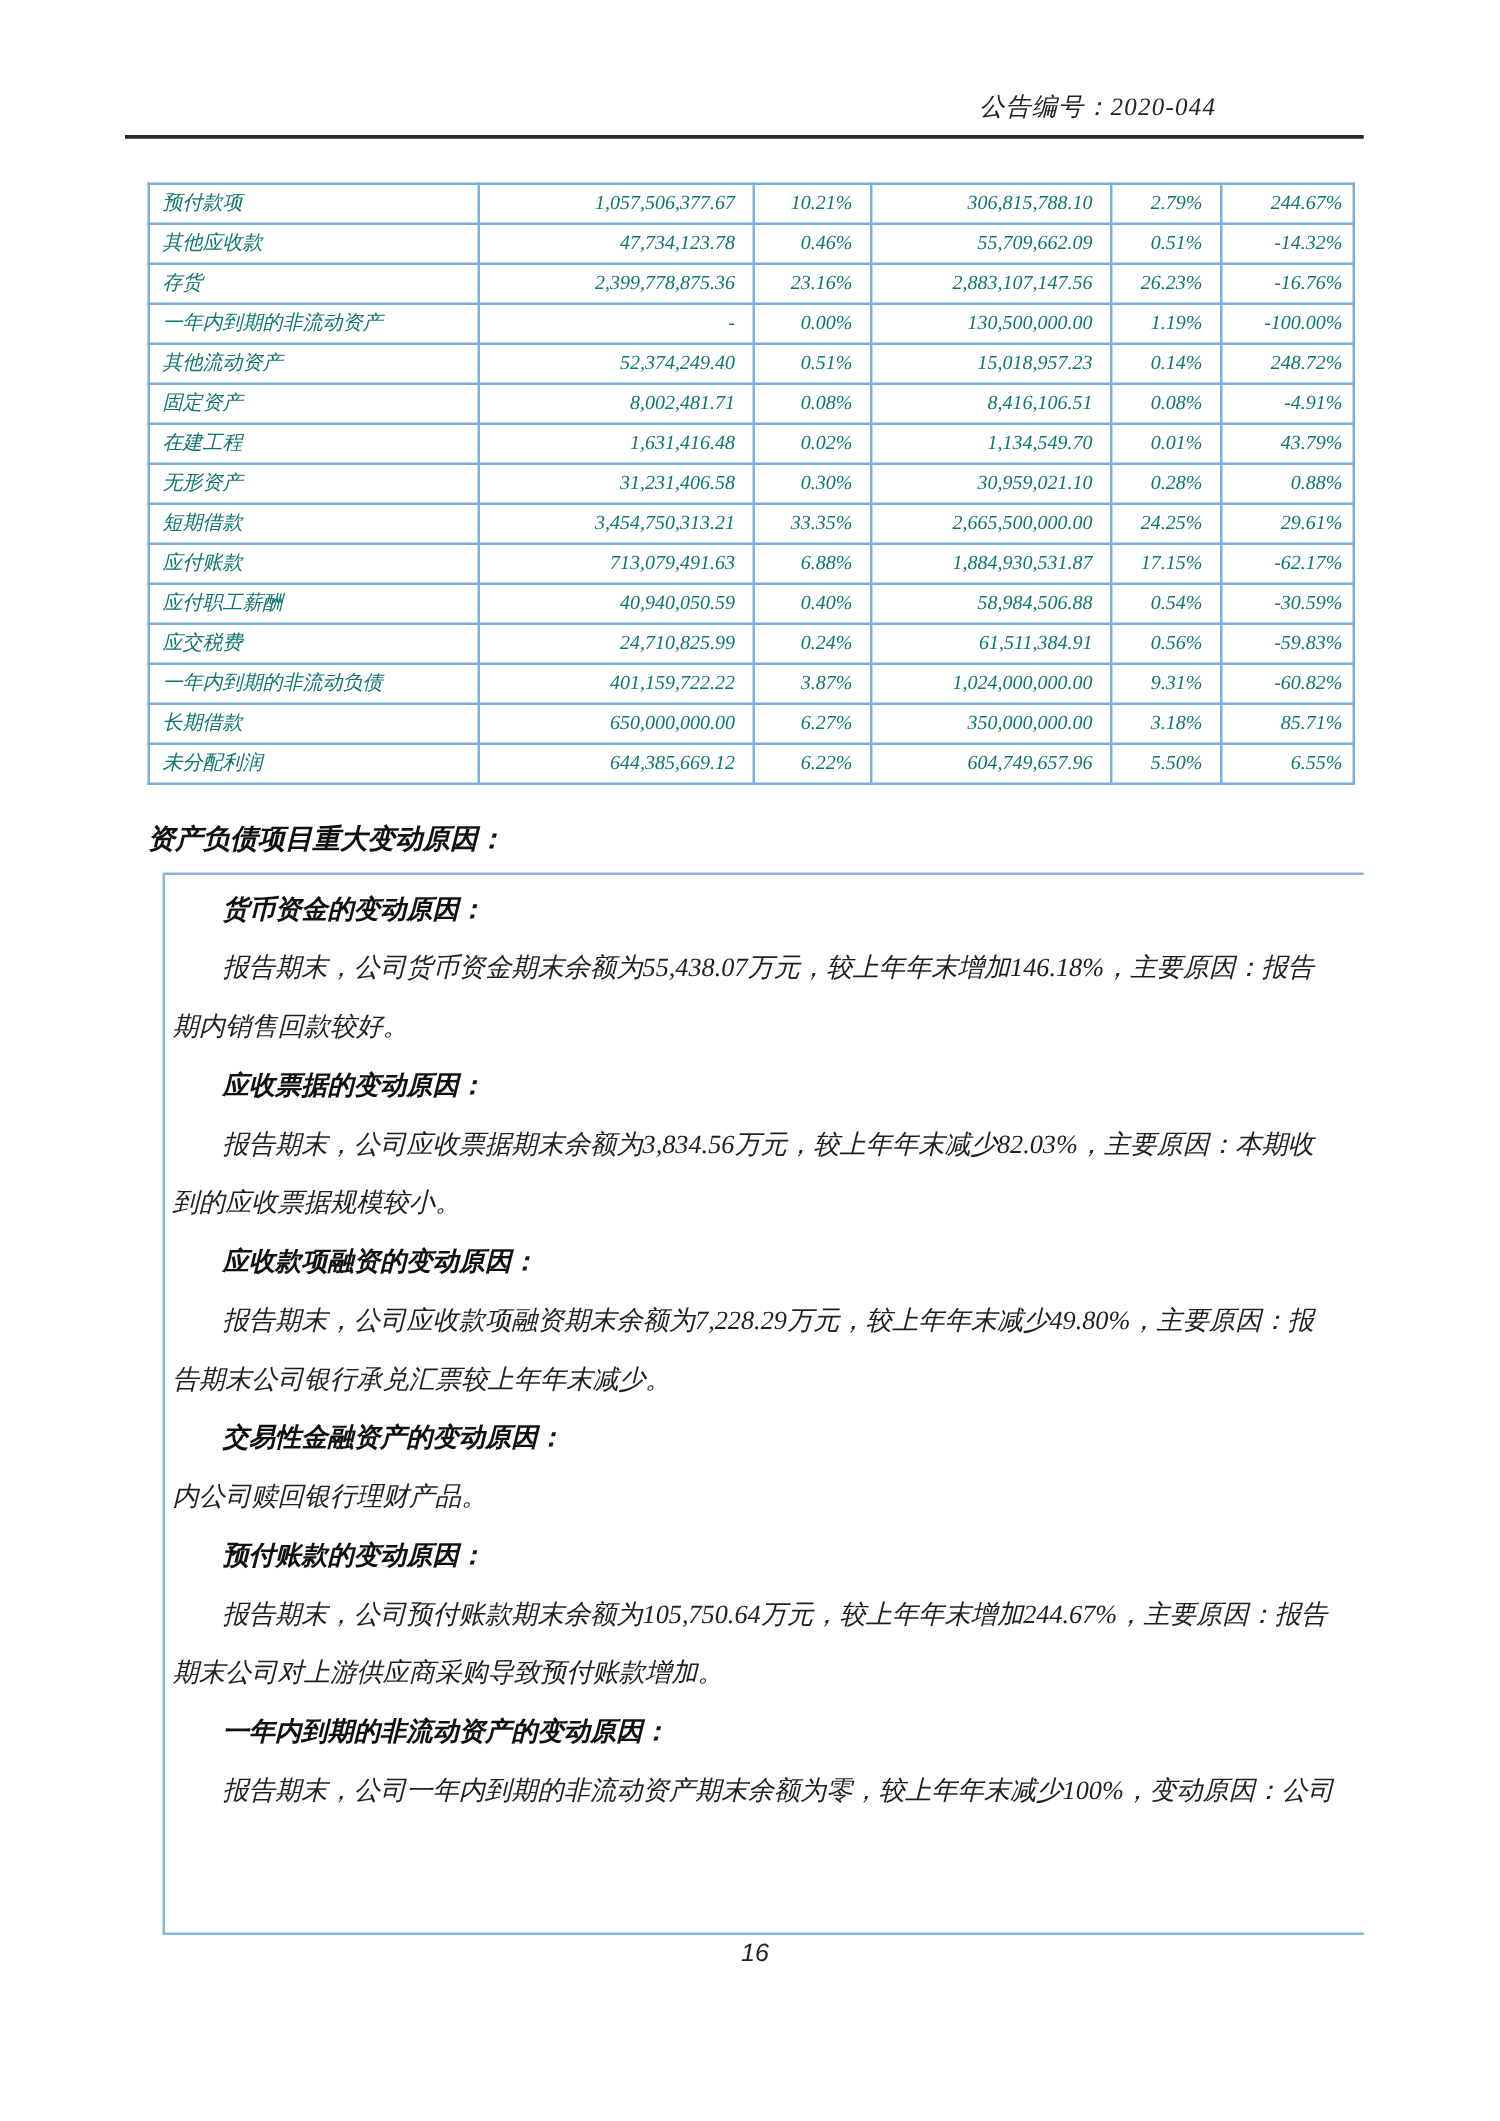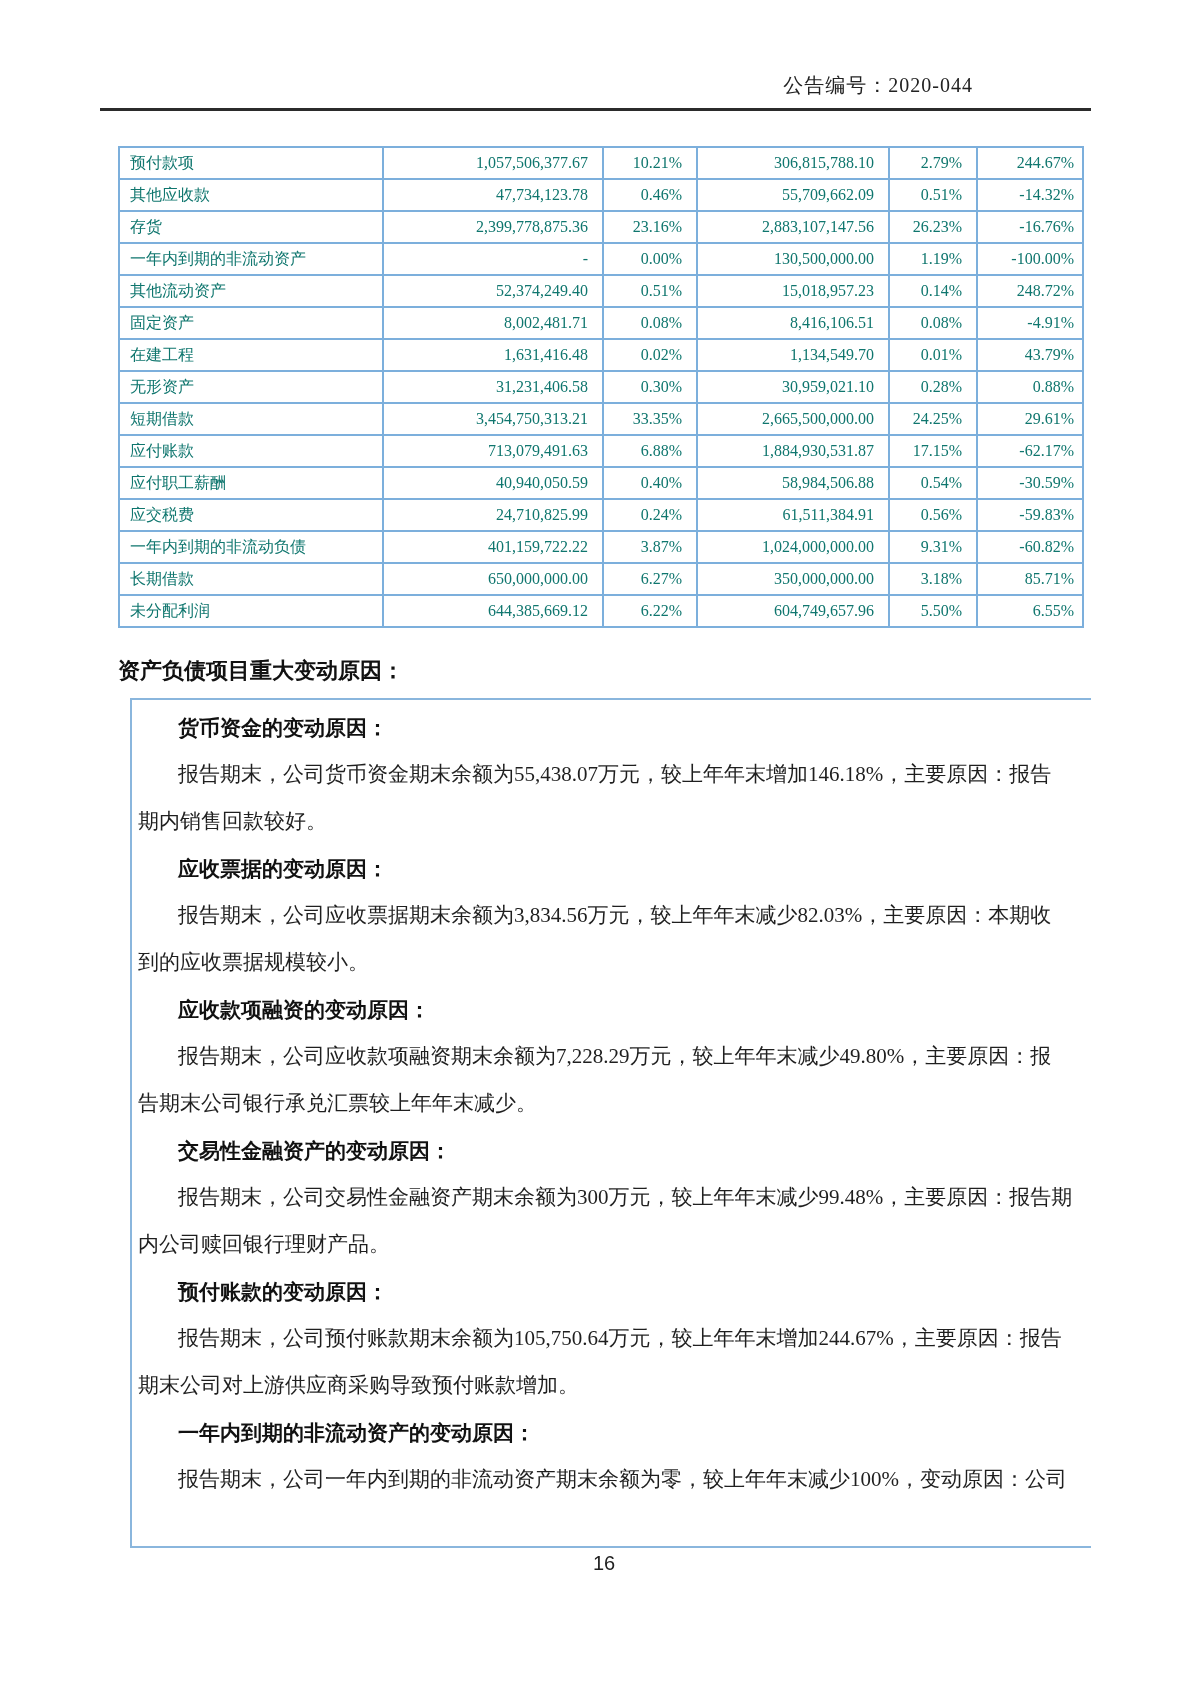--- a/index.html
+++ b/index.html
@@ -1,18 +1,18 @@
 <!DOCTYPE html>
 <html><head>
 <meta charset="utf-8">
 <style>
   html,body { margin:0; padding:0; background:#ffffff; }
   .page {
     position:relative; width:1091px; height:1697px; background:#ffffff;
-    font-family:"Liberation Serif","DejaVu Serif",serif; color:#1f1f1f; overflow:hidden;
+    font-family:"Liberation Serif","DejaVu Serif",serif; color:#1f1f1f; overflow:hidden;font-style:italic;
   }
   .doc-number {
     position:absolute; top:72px; right:118px;
     font-size:20px; letter-spacing:1px; color:#222;
   }
   .top-rule {
     position:absolute; top:108px; left:100px; width:1000px; height:3px;
     background:#2b2b2b;
   }
   .fin-table {
@@ -204,21 +204,20 @@
 
     <div class="sub-heading">应收票据的变动原因：</div>
     <div class="para-line indent">报告期末，公司应收票据期末余额为3,834.56万元，较上年年末减少82.03%，主要原因：本期收</div>
     <div class="para-line">到的应收票据规模较小。</div>
 
     <div class="sub-heading">应收款项融资的变动原因：</div>
     <div class="para-line indent">报告期末，公司应收款项融资期末余额为7,228.29万元，较上年年末减少49.80%，主要原因：报</div>
     <div class="para-line">告期末公司银行承兑汇票较上年年末减少。</div>
 
     <div class="sub-heading">交易性金融资产的变动原因：</div>
-    <div class="para-line indent">报告期末，公司交易性金融资产期末余额为300万元，较上年年末减少99.48%，主要原因：报告期</div>
     <div class="para-line">内公司赎回银行理财产品。</div>
 
     <div class="sub-heading">预付账款的变动原因：</div>
     <div class="para-line indent">报告期末，公司预付账款期末余额为105,750.64万元，较上年年末增加244.67%，主要原因：报告</div>
     <div class="para-line">期末公司对上游供应商采购导致预付账款增加。</div>
 
     <div class="sub-heading">一年内到期的非流动资产的变动原因：</div>
     <div class="para-line indent">报告期末，公司一年内到期的非流动资产期末余额为零，较上年年末减少100%，变动原因：公司</div>
   </div>
 

